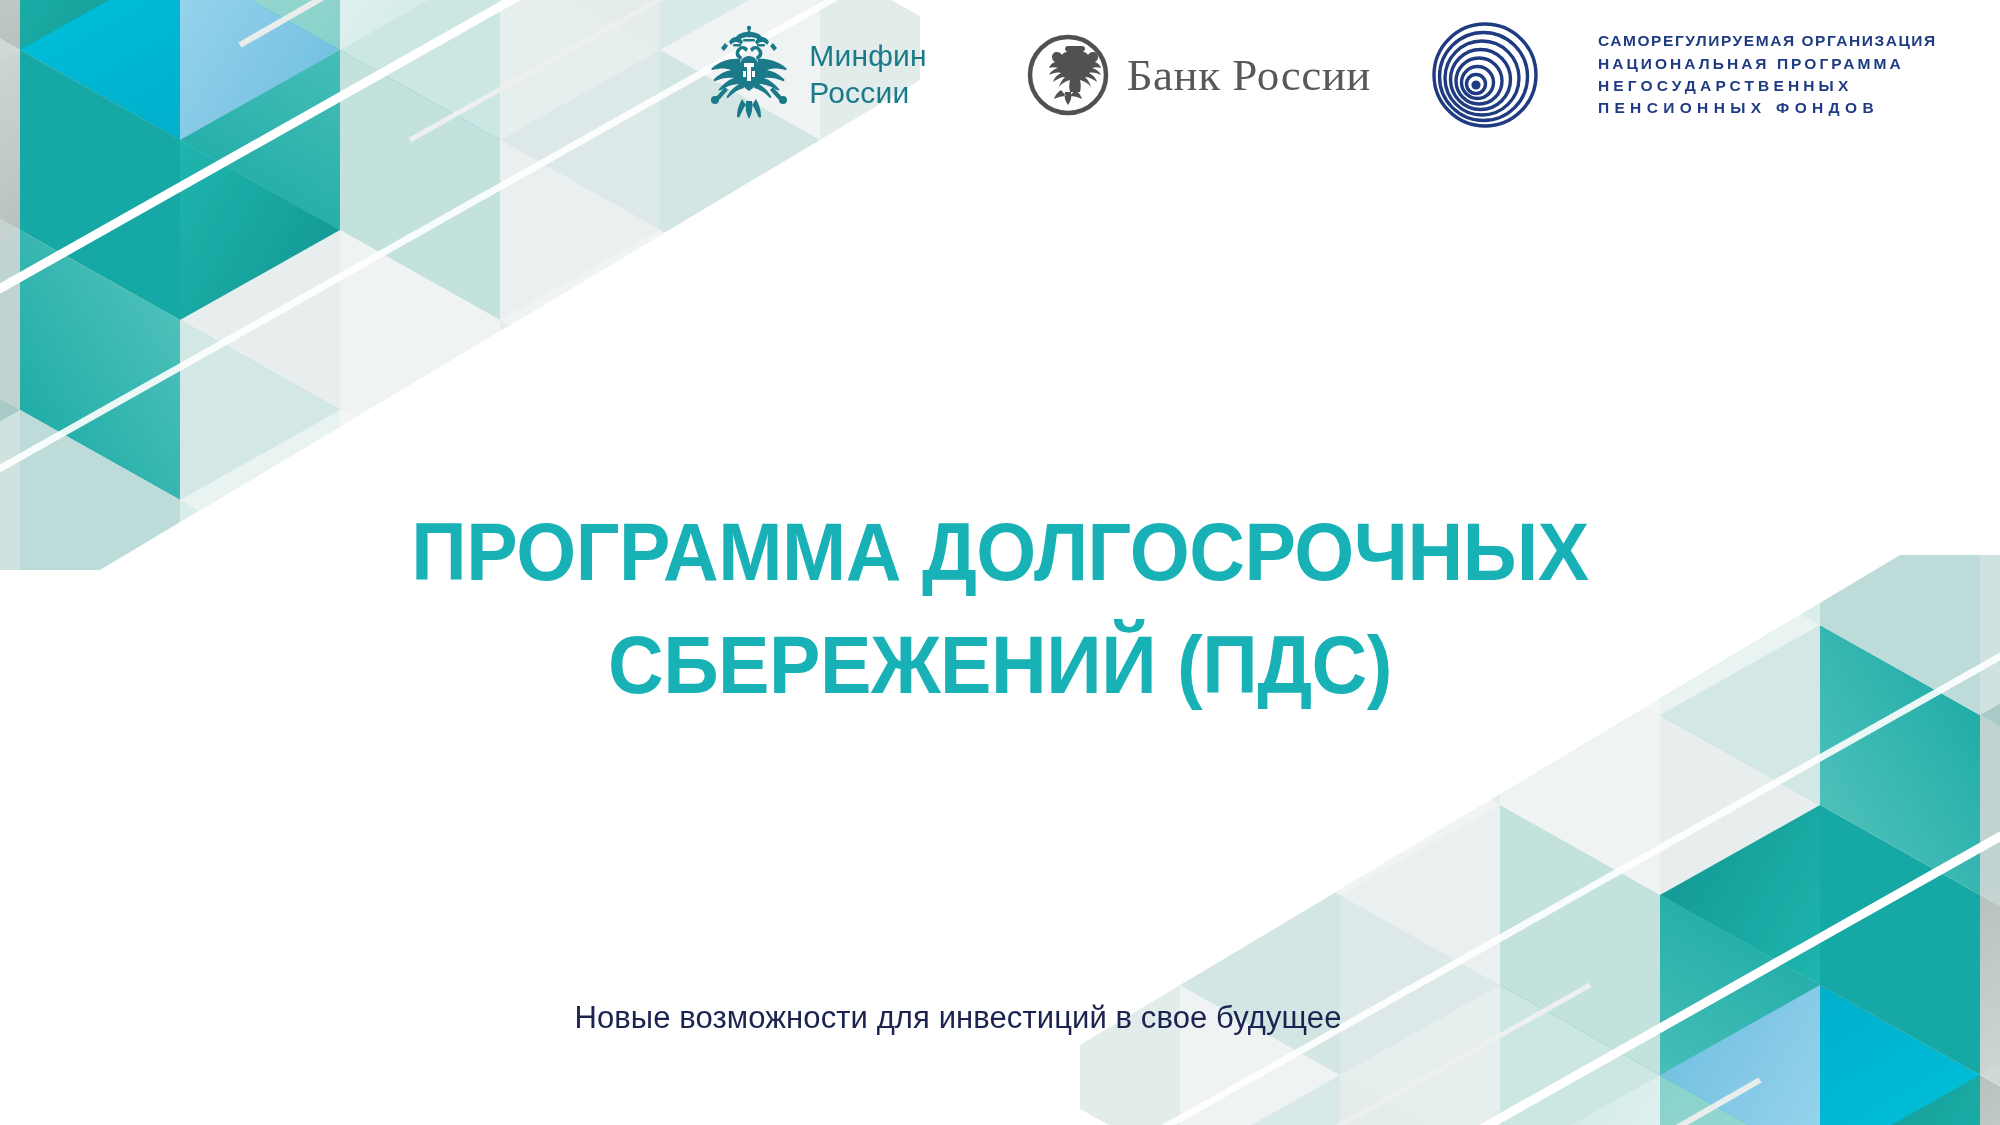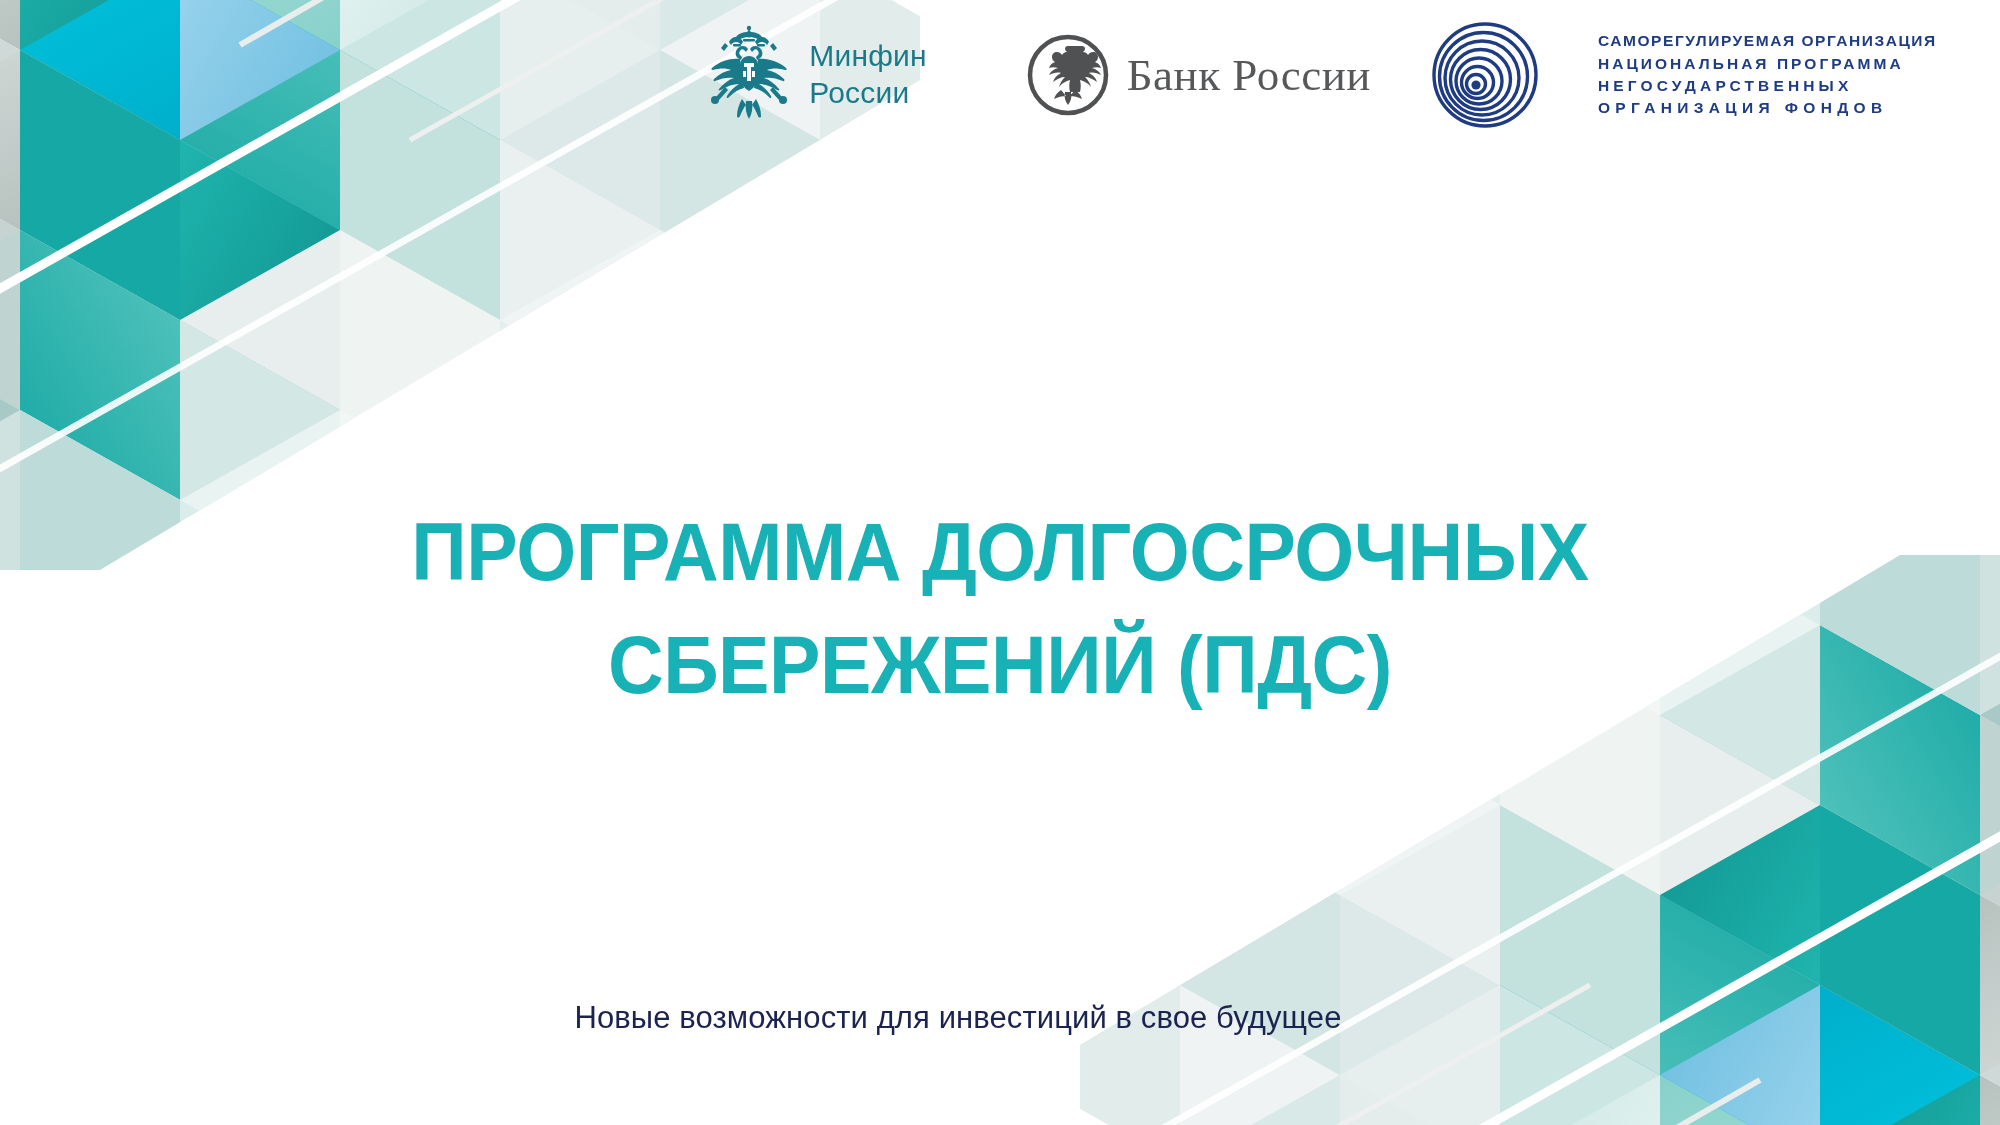--- a/index.html
+++ b/index.html
@@ -400,21 +400,21 @@
             <circle cx="46.5" cy="61.5" r="16"></circle>
             <circle cx="45" cy="63" r="9.5"></circle>
           </g>
           <circle cx="45" cy="64" r="4.6" fill="#1F3C82"></circle>
         </svg>
       </span>
       <span class="words">
         <span class="l1">САМОРЕГУЛИРУЕМАЯ ОРГАНИЗАЦИЯ</span><br>
         <span class="l2">НАЦИОНАЛЬНАЯ ПРОГРАММА</span><br>
         <span class="l3">НЕГОСУДАРСТВЕННЫХ</span><br>
-        <span class="l4">ОРГАНИЗАЦИЯ ФОНДОВ</span>
+        <span class="l4">ПЕНСИОННЫХ ФОНДОВ</span>
       </span>
     </div>
   </div>
 
   <h1 class="headline">
     <span class="hl-line">ПРОГРАММА ДОЛГОСРОЧНЫХ</span>
     <span class="hl-line">СБЕРЕЖЕНИЙ (ПДС)</span>
   </h1>
 
   <div class="subtitle">Новые возможности для инвестиций в свое будущее</div>

